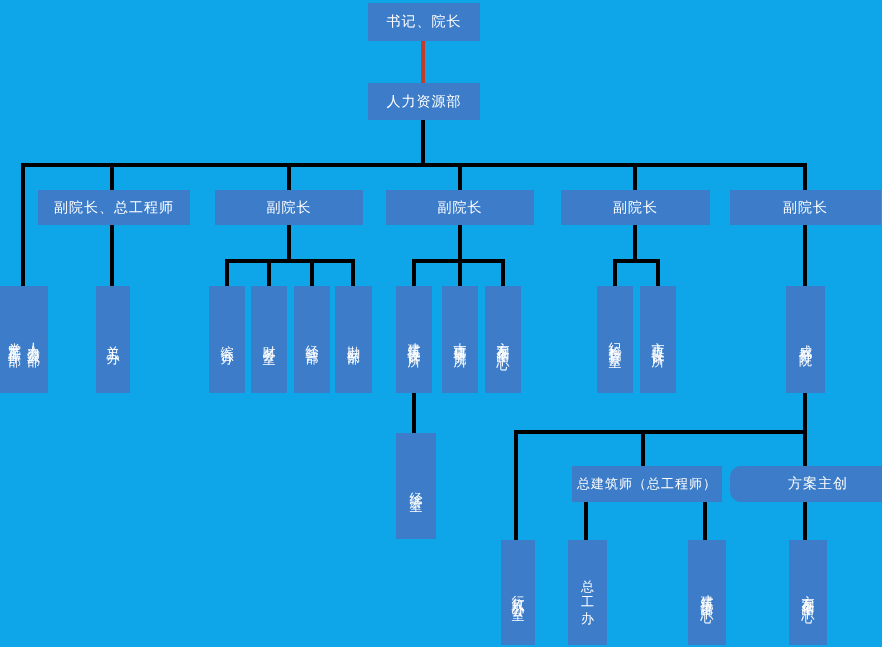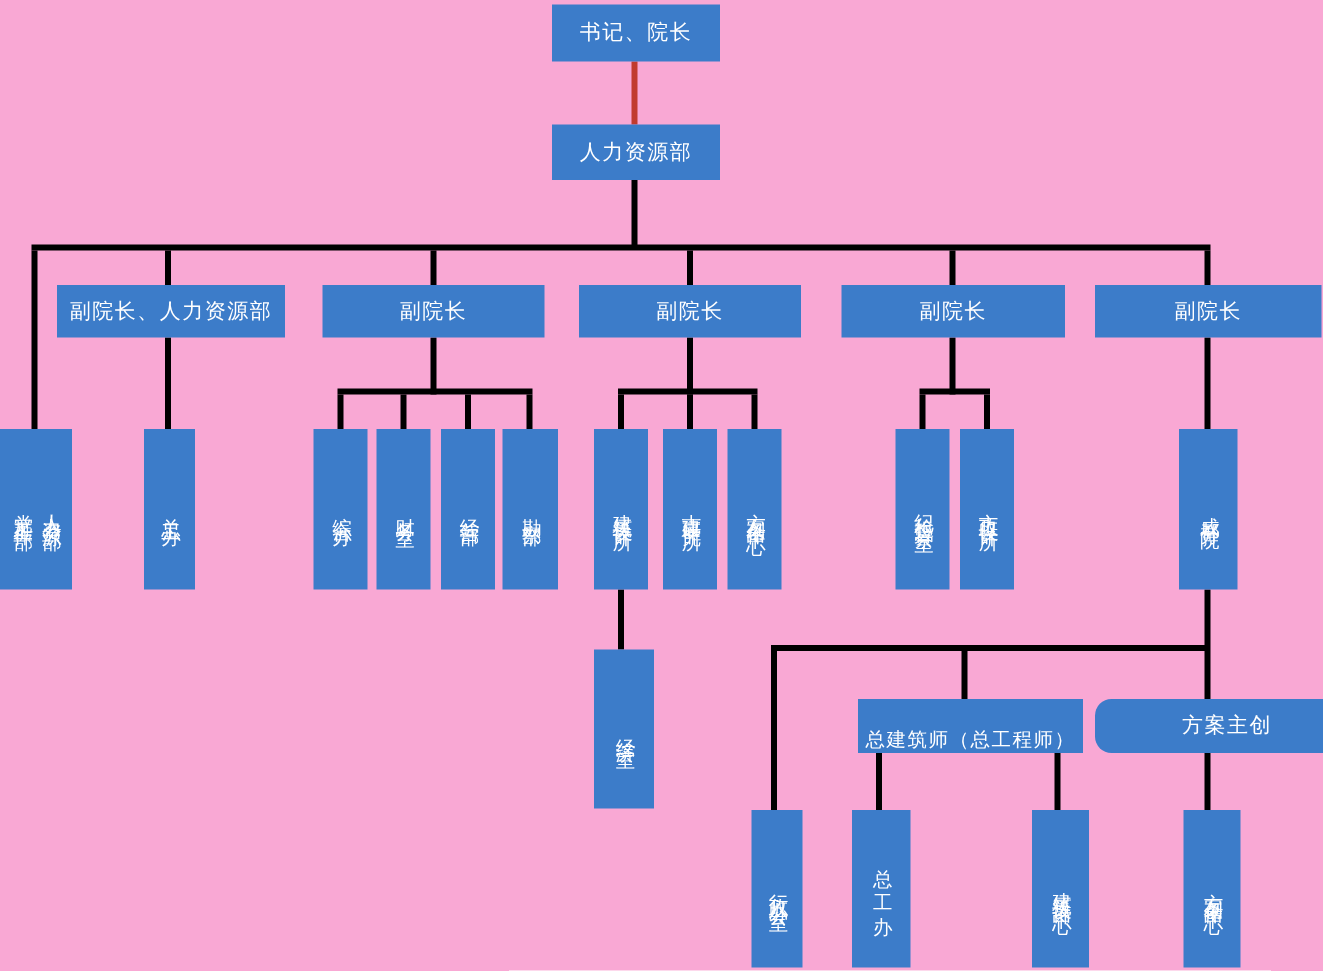--- a/index.html
+++ b/index.html
@@ -1,17 +1,17 @@
 <!DOCTYPE html>
 <html><head>
 <meta charset="utf-8">
 <style>
   html,body{margin:0;padding:0;background:#fff;}
   #canvas{
-    position:relative;width:882px;height:647px;background:#f9a8d4;overflow:hidden;
+    position:relative;width:882px;height:647px;background:#0ea5e9;overflow:hidden;
     font-family:"DejaVu Sans","Liberation Sans",sans-serif;
   }
   
   .lv{position:absolute;width:4px;background:#000;}
   .lh{position:absolute;height:4px;background:#000;}
   .lv.red{background:#C13B2E;}
   
   .node{
     position:absolute;background:#3C7CC9;color:#fff;
     display:flex;align-items:center;justify-content:center;
@@ -74,21 +74,21 @@
   <div class="lv" style="left:803px;top:502px;height:38px;"></div>
 
   <div class="node hbox" style="left:368px;top:3px;width:112px;height:38px;">
     <span>书记、院长</span>
   </div>
   <div class="node hbox" style="left:368px;top:83px;width:112px;height:37px;">
     <span>人力资源部</span>
   </div>
 
   <div class="node hbox" style="left:38px;top:190px;width:152px;height:35px;">
-    <span>副院长、人力资源部</span>
+    <span>副院长、总工程师</span>
   </div>
   <div class="node hbox" style="left:215px;top:190px;width:148px;height:35px;">
     <span>副院长</span>
   </div>
   <div class="node hbox" style="left:386px;top:190px;width:148px;height:35px;">
     <span>副院长</span>
   </div>
   <div class="node hbox" style="left:561px;top:190px;width:149px;height:35px;">
     <span>副院长</span>
   </div>
@@ -131,21 +131,21 @@
     <span>市政设计所</span>
   </div>
   <div class="node vbox" style="left:786px;top:286px;width:39px;height:107px;">
     <span>成都分院</span>
   </div>
 
   <div class="node vbox" style="left:396px;top:433px;width:40px;height:106px;">
     <span>经济室</span>
   </div>
 
-  <div class="node hbox" style="left:572px;top:466px;width:150px;height:36px;font-size:13px;align-items:flex-end;">
+  <div class="node hbox" style="left:572px;top:466px;width:150px;height:36px;font-size:13px;">
     <span>总建筑师（总工程师）</span>
   </div>
   <div class="node hbox" style="left:730px;top:466px;width:176px;height:36px;border-radius:11px;">
     <span>方案主创</span>
   </div>
 
   <div class="node vbox" style="left:501px;top:540px;width:34px;height:105px;">
     <span>行政办公室</span>
   </div>
   <div class="node vbox spread" style="left:568px;top:540px;width:39px;height:105px;">

